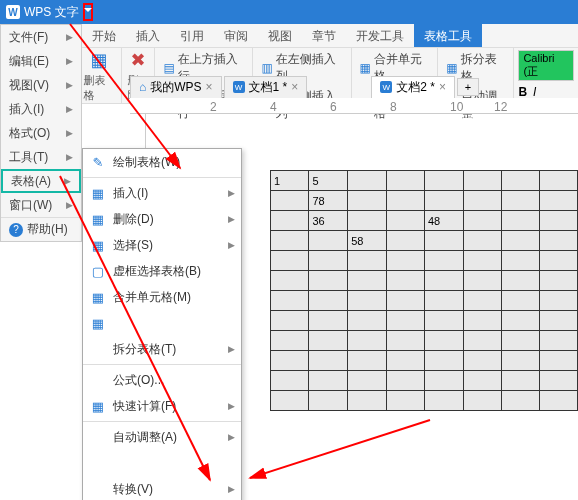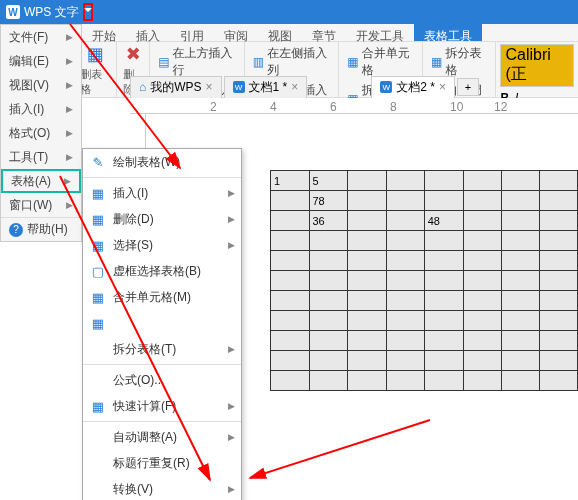--- a/index.html
+++ b/index.html
@@ -1,21 +1,21 @@
 <!DOCTYPE html>
 <html><head>
 <meta charset="utf-8">
 <style>
 *{margin:0;padding:0;box-sizing:border-box;font-family:"Microsoft YaHei",sans-serif;font-size:12px}
 body{background:#fff;width:578px;height:500px;overflow:hidden;position:relative}
 .title-bar{background:#2a7dd4;color:#fff;height:24px;display:flex;align-items:center;padding:0 6px}
 .title-bar .app-icon{width:14px;height:14px;background:#fff;color:#2a7dd4;display:inline-flex;align-items:center;justify-content:center;font-weight:bold;border-radius:2px;margin-right:4px;font-size:10px}
 .title-dd{width:10px;height:18px;border:2px solid red;margin-left:4px;display:flex;align-items:center;justify-content:center}
 .title-dd::after{content:"";border:4px solid transparent;border-top-color:#fff}
-.menubar{background:#f5f5f5;height:18px;display:flex;border-bottom:1px solid #ddd;padding-left:82px}
+.menubar{background:#f5f5f5;height:24px;display:flex;border-bottom:1px solid #ddd;padding-left:82px}
 .menubar div{padding:4px 10px;color:#555}
 .menubar .active{background:#2a7dd4;color:#fff}
 .ribbon{background:#f5f5f5;height:56px;display:flex;border-bottom:1px solid #ddd}
 .left-menu{position:absolute;left:0;top:24px;width:82px;background:#f5f5f5;border:1px solid #ccc;z-index:5}
 .lm-item{height:24px;display:flex;align-items:center;justify-content:space-between;padding:0 8px;color:#444}
 .lm-item .arr{color:#888;font-size:9px}
 .lm-hl{border:2px solid #14b8a6}
 .lm-help{border-top:1px solid #ddd}
 .lm-help .q{width:14px;height:14px;background:#2a7dd4;color:#fff;border-radius:50%;display:inline-flex;align-items:center;justify-content:center;font-size:10px;margin-right:4px}
 .submenu{position:absolute;left:82px;top:148px;width:160px;background:#fff;border:1px solid #aaa;box-shadow:2px 2px 5px rgba(0,0,0,.2);z-index:6}
@@ -33,21 +33,21 @@
 .page{position:absolute;left:150px;top:120px;right:0;bottom:0;background:#fff}
 .tbl{border-collapse:collapse;margin:50px 0 0 120px}
 .tbl td{border:1px solid #333;width:40px;height:20px;background:#e8e8e8;font-size:11px;padding:0 3px;vertical-align:middle}
 .rib-grp{display:flex;flex-direction:column;padding:2px 6px;align-items:center;justify-content:center;gap:2px;border-right:1px solid #ddd}
 .rib-grp .ic{font-size:18px;color:#2a7dd4}
 .rib-grp .lbl{font-size:11px;color:#555}
 .rib-btn{display:flex;align-items:center;gap:3px;padding:1px 4px;font-size:11px;color:#444}
 .rib-btn .ic{color:#2a7dd4;font-size:12px}
 .rib-col{display:flex;flex-direction:column;gap:1px;padding:2px 4px;border-right:1px solid #ddd}
 svg.arrow{position:absolute;z-index:10;pointer-events:none}
-.font-box{border:1px solid #ccc;padding:1px 4px;background:#eab308;font-size:16px}
+.font-box{border:1px solid #ccc;padding:1px 4px;background:#22c55e;font-size:11px}
 </style>
 </head>
 <body>
 
 <div class="title-bar">
   <span class="app-icon">W</span>
   <span>WPS 文字</span>
   <span class="title-dd"></span>
 </div>
 
@@ -210,21 +210,20 @@
       <span class="arr">▶</span>
     </div>
   <div class="sm-sep"></div>
   <div class="sm-item">
       <span class="ic"></span>
       <span>自动调整(A)</span>
       <span class="arr">▶</span>
     </div>
   <div class="sm-item">
       <span class="ic"></span>
-      <span>标题行重复(R)</span>
     </div>
   <div class="sm-item">
       <span class="ic"></span>
       <span>转换(V)</span>
       <span class="arr">▶</span>
     </div>
 
 </div>
 
 <div class="doc-tabs">
@@ -279,20 +278,30 @@
           <td></td>
           <td></td>
           <td></td>
         </tr>
     <tr>
           <td></td>
           <td>36</td>
           <td></td>
           <td></td>
           <td>48</td>
+          <td></td>
+          <td></td>
+          <td></td>
+        </tr>
+    <tr>
+          <td></td>
+          <td></td>
+          <td>58</td>
+          <td></td>
+          <td></td>
           <td></td>
           <td></td>
           <td></td>
         </tr>
     <tr>
           <td></td>
           <td></td>
           <td></td>
           <td></td>
           <td></td>

